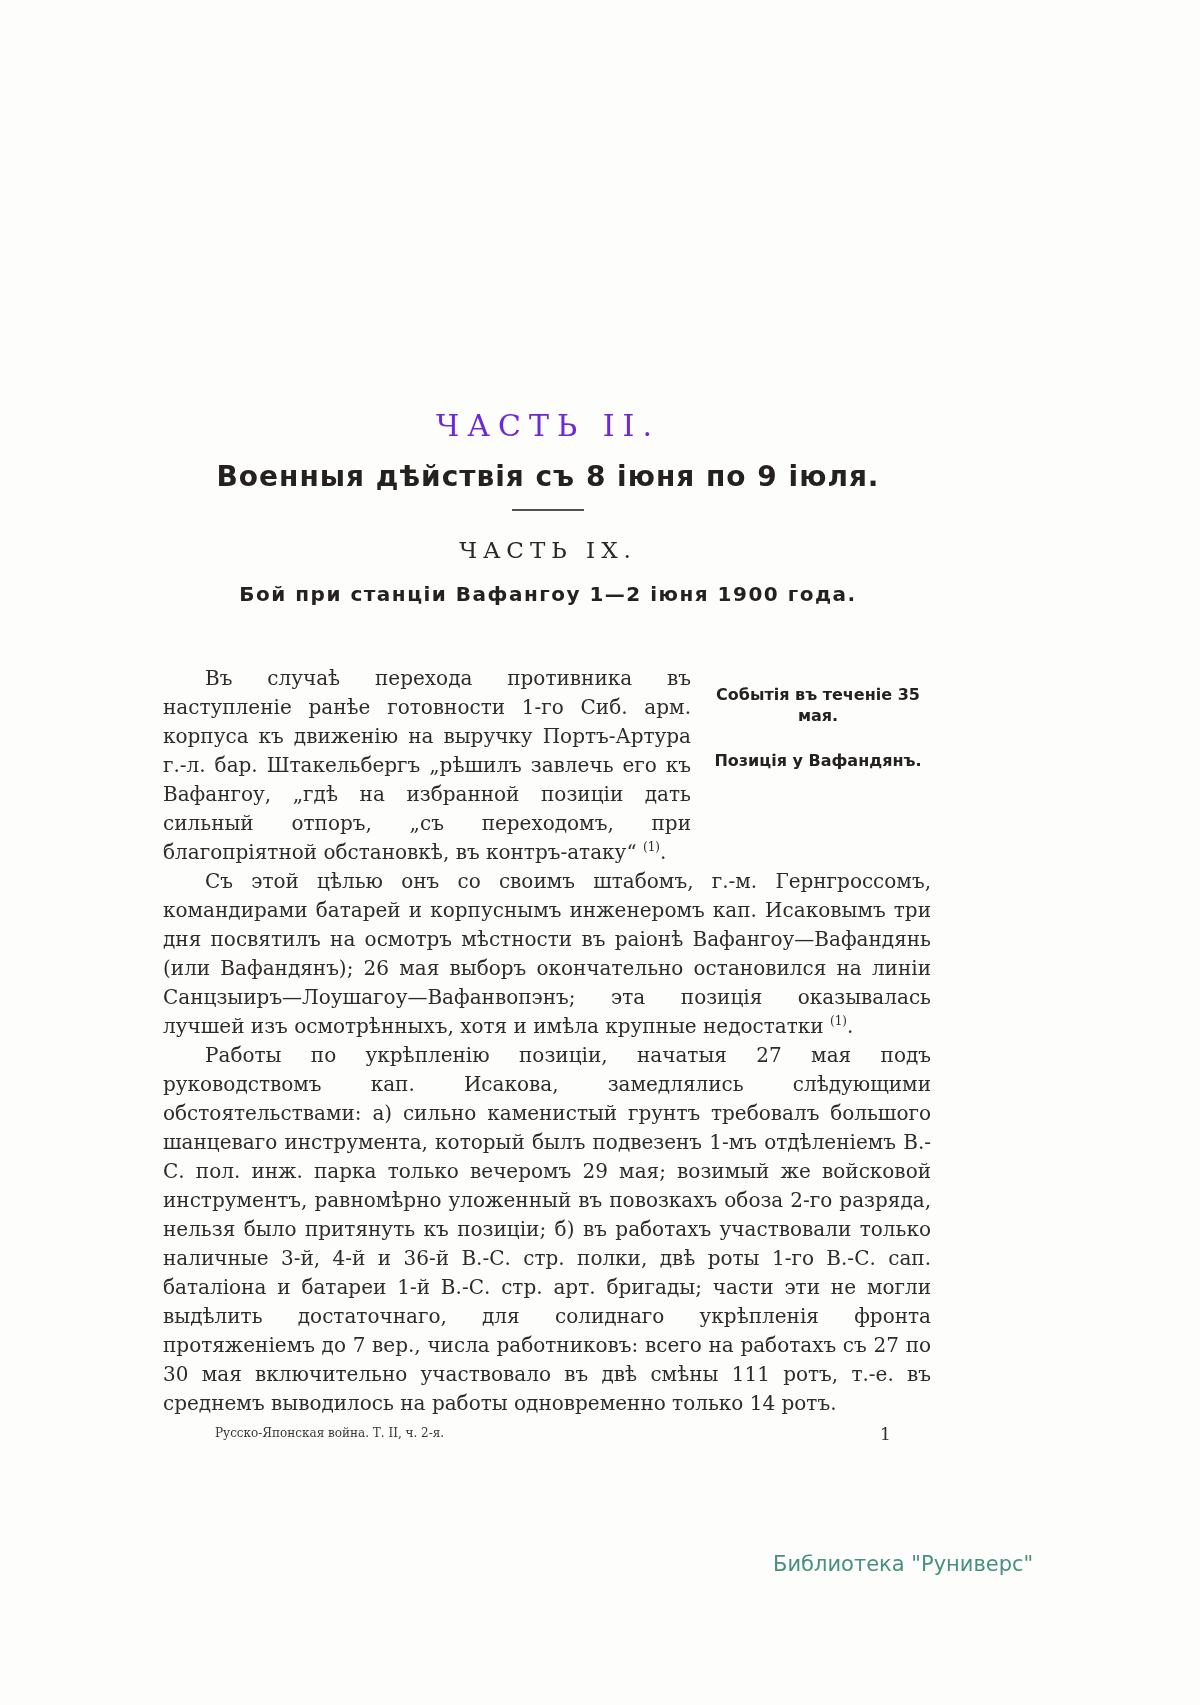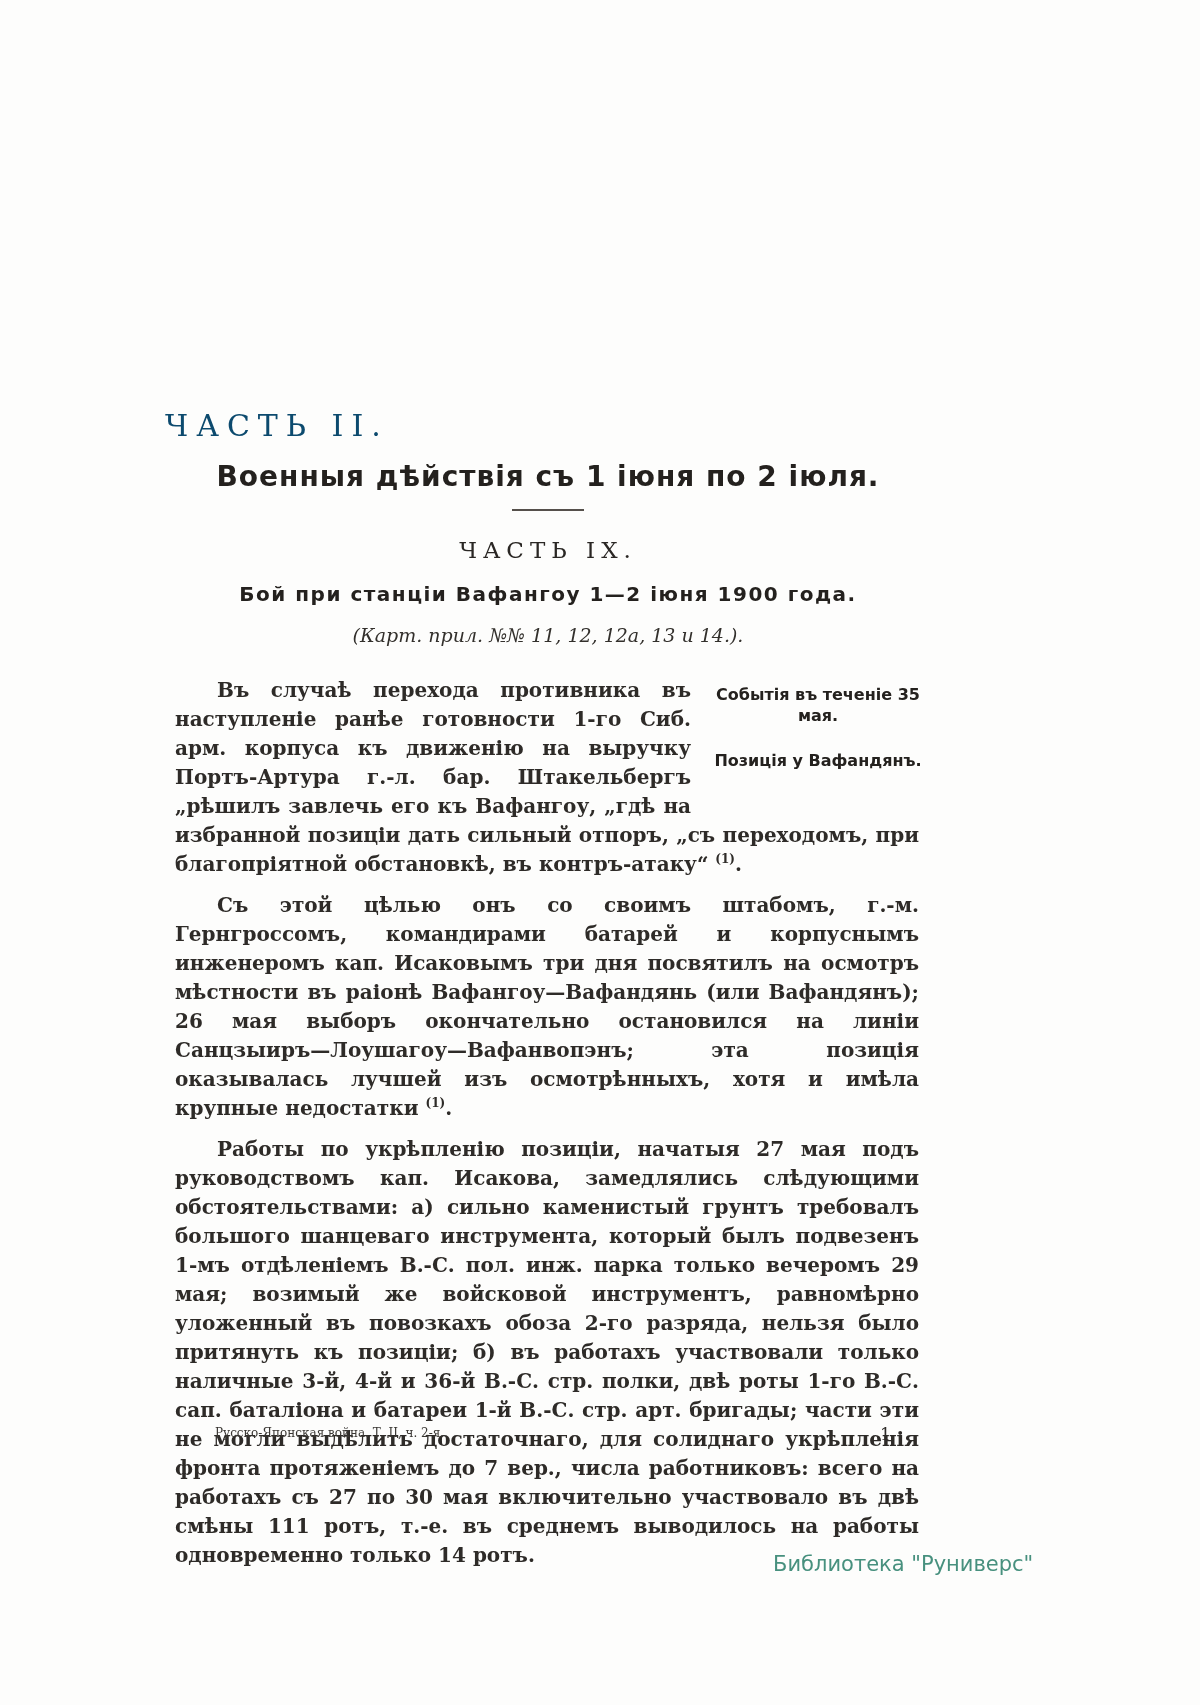--- a/index.html
+++ b/index.html
@@ -15,25 +15,25 @@
     font-family: "DejaVu Serif", "Liberation Serif", serif;
     color: #2e2b28;
     overflow: hidden;
   }
   .part-title {
     position: absolute;
     top: 408px;
     left: 165px;
     width: 766px;
     margin: 0;
-    text-align: left;
+    text-align: center;
     font-size: 30px;
     font-weight: normal;
     letter-spacing: 8px;
-    color: #0c4a6e;
+    color: #6d28d9;
   }
   .part-subtitle {
     position: absolute;
     top: 460px;
     left: 145px;
     width: 806px;
     margin: 0;
     text-align: center;
     font-family: "DejaVu Sans", "Liberation Sans", sans-serif;
     font-size: 28px;
@@ -105,23 +105,22 @@
     font-family: "DejaVu Sans", "Liberation Sans", sans-serif;
     font-size: 16px;
     font-weight: bold;
     line-height: 21px;
     color: #24211e;
   }
   .margin-note + .margin-note {
     margin-top: 24px;
   }
   .para {
-    margin: 12px;
+    margin: 0;
     text-indent: 42px;
-    font-weight: bold;
   }
   .para sup {
     font-size: 12px;
     line-height: 0;
   }
   .footer {
     position: absolute;
     top: 1424px;
     left: 0;
     width: 1200px;
@@ -150,29 +149,28 @@
     color: #47907e;
   }
 </style>
 </head>
 <body>
 
 <div class="page">
 
   <h1 class="part-title">ЧАСТЬ II.</h1>
 
-  <h2 class="part-subtitle">Военныя дѣйствія съ 1 іюня по 2 іюля.</h2>
+  <h2 class="part-subtitle">Военныя дѣйствія съ 8 іюня по 9 іюля.</h2>
 
   <div class="rule"></div>
 
   <h3 class="chapter-heading">ЧАСТЬ IX.</h3>
 
   <h4 class="chapter-title">Бой при станціи Вафангоу 1—2 іюня 1900 года.</h4>
 
-  <div class="maps-note">(Карт. прил. №№ 11, 12, 12а, 13 и 14.).</div>
 
   <div class="text-block">
 
     <div class="margin-notes">
       <div class="margin-note">Событія въ теченіе 35 мая.</div>
       <div class="margin-note">Позиція у Вафандянъ.</div>
     </div>
 
     <p class="para"><span>Въ случаѣ перехода противника въ наступленіе ранѣе готовности 1-го Сиб. арм. корпуса къ движенію на выручку Портъ-Артура г.-л. бар. Штакельбергъ „рѣшилъ завлечь его къ Вафангоу, „гдѣ на избранной позиціи дать сильный отпоръ, „съ переходомъ, при благопріятной обстановкѣ, въ контръ-атаку“ </span><sup>(1)</sup><span>.</span></p>
 

